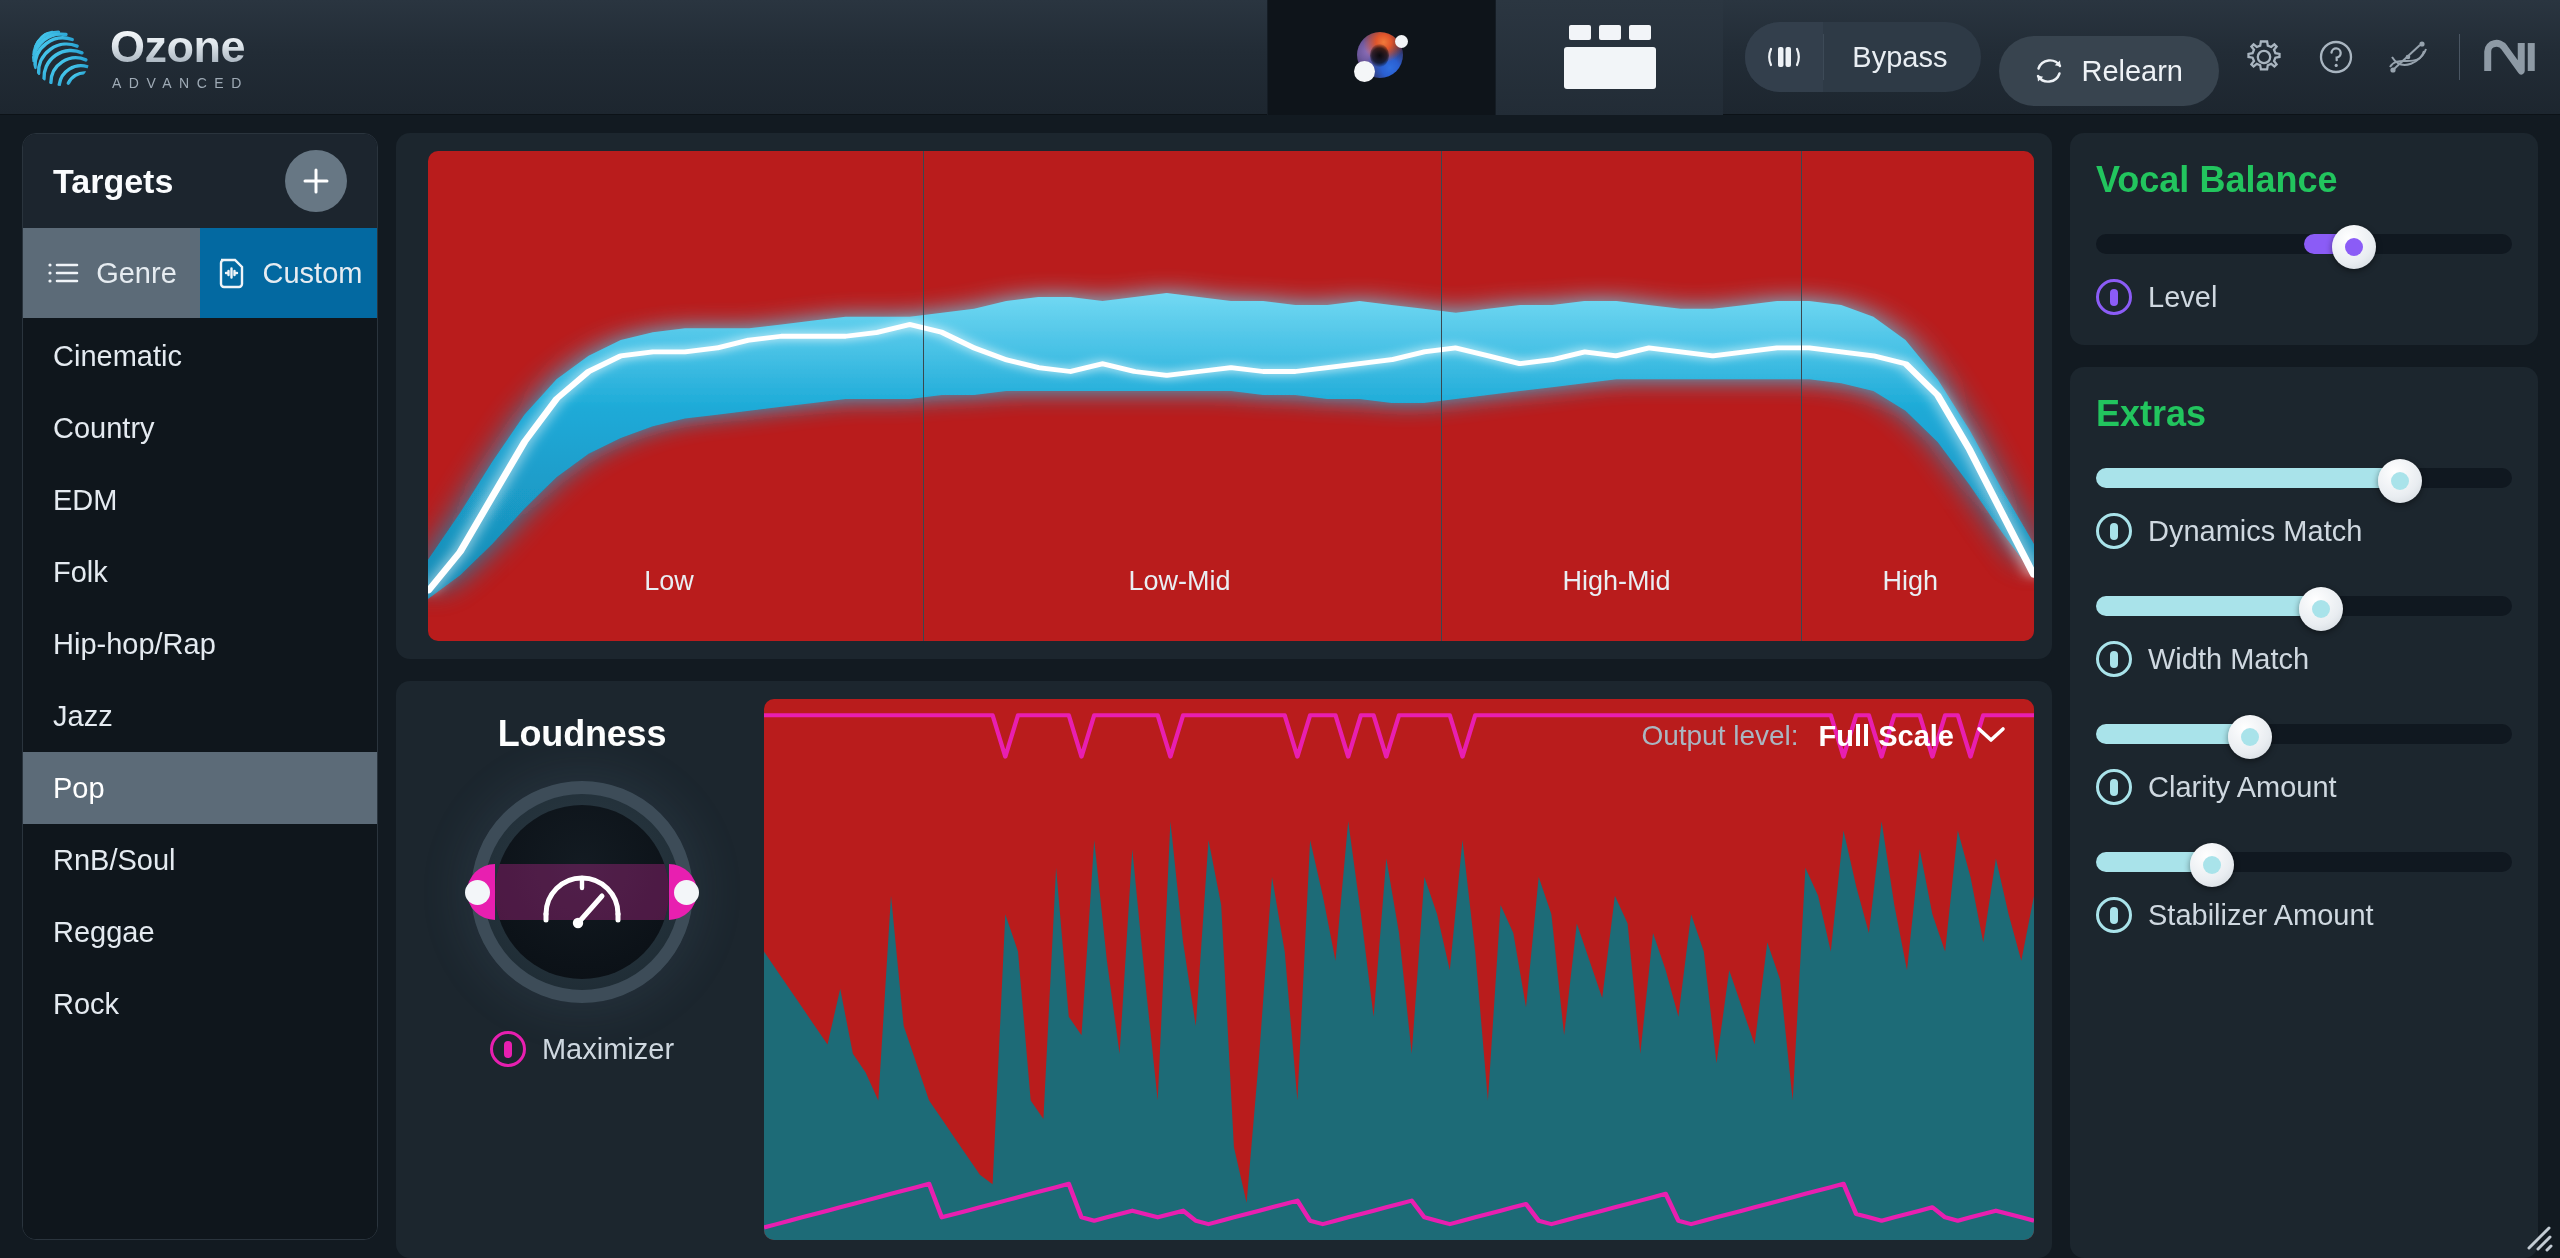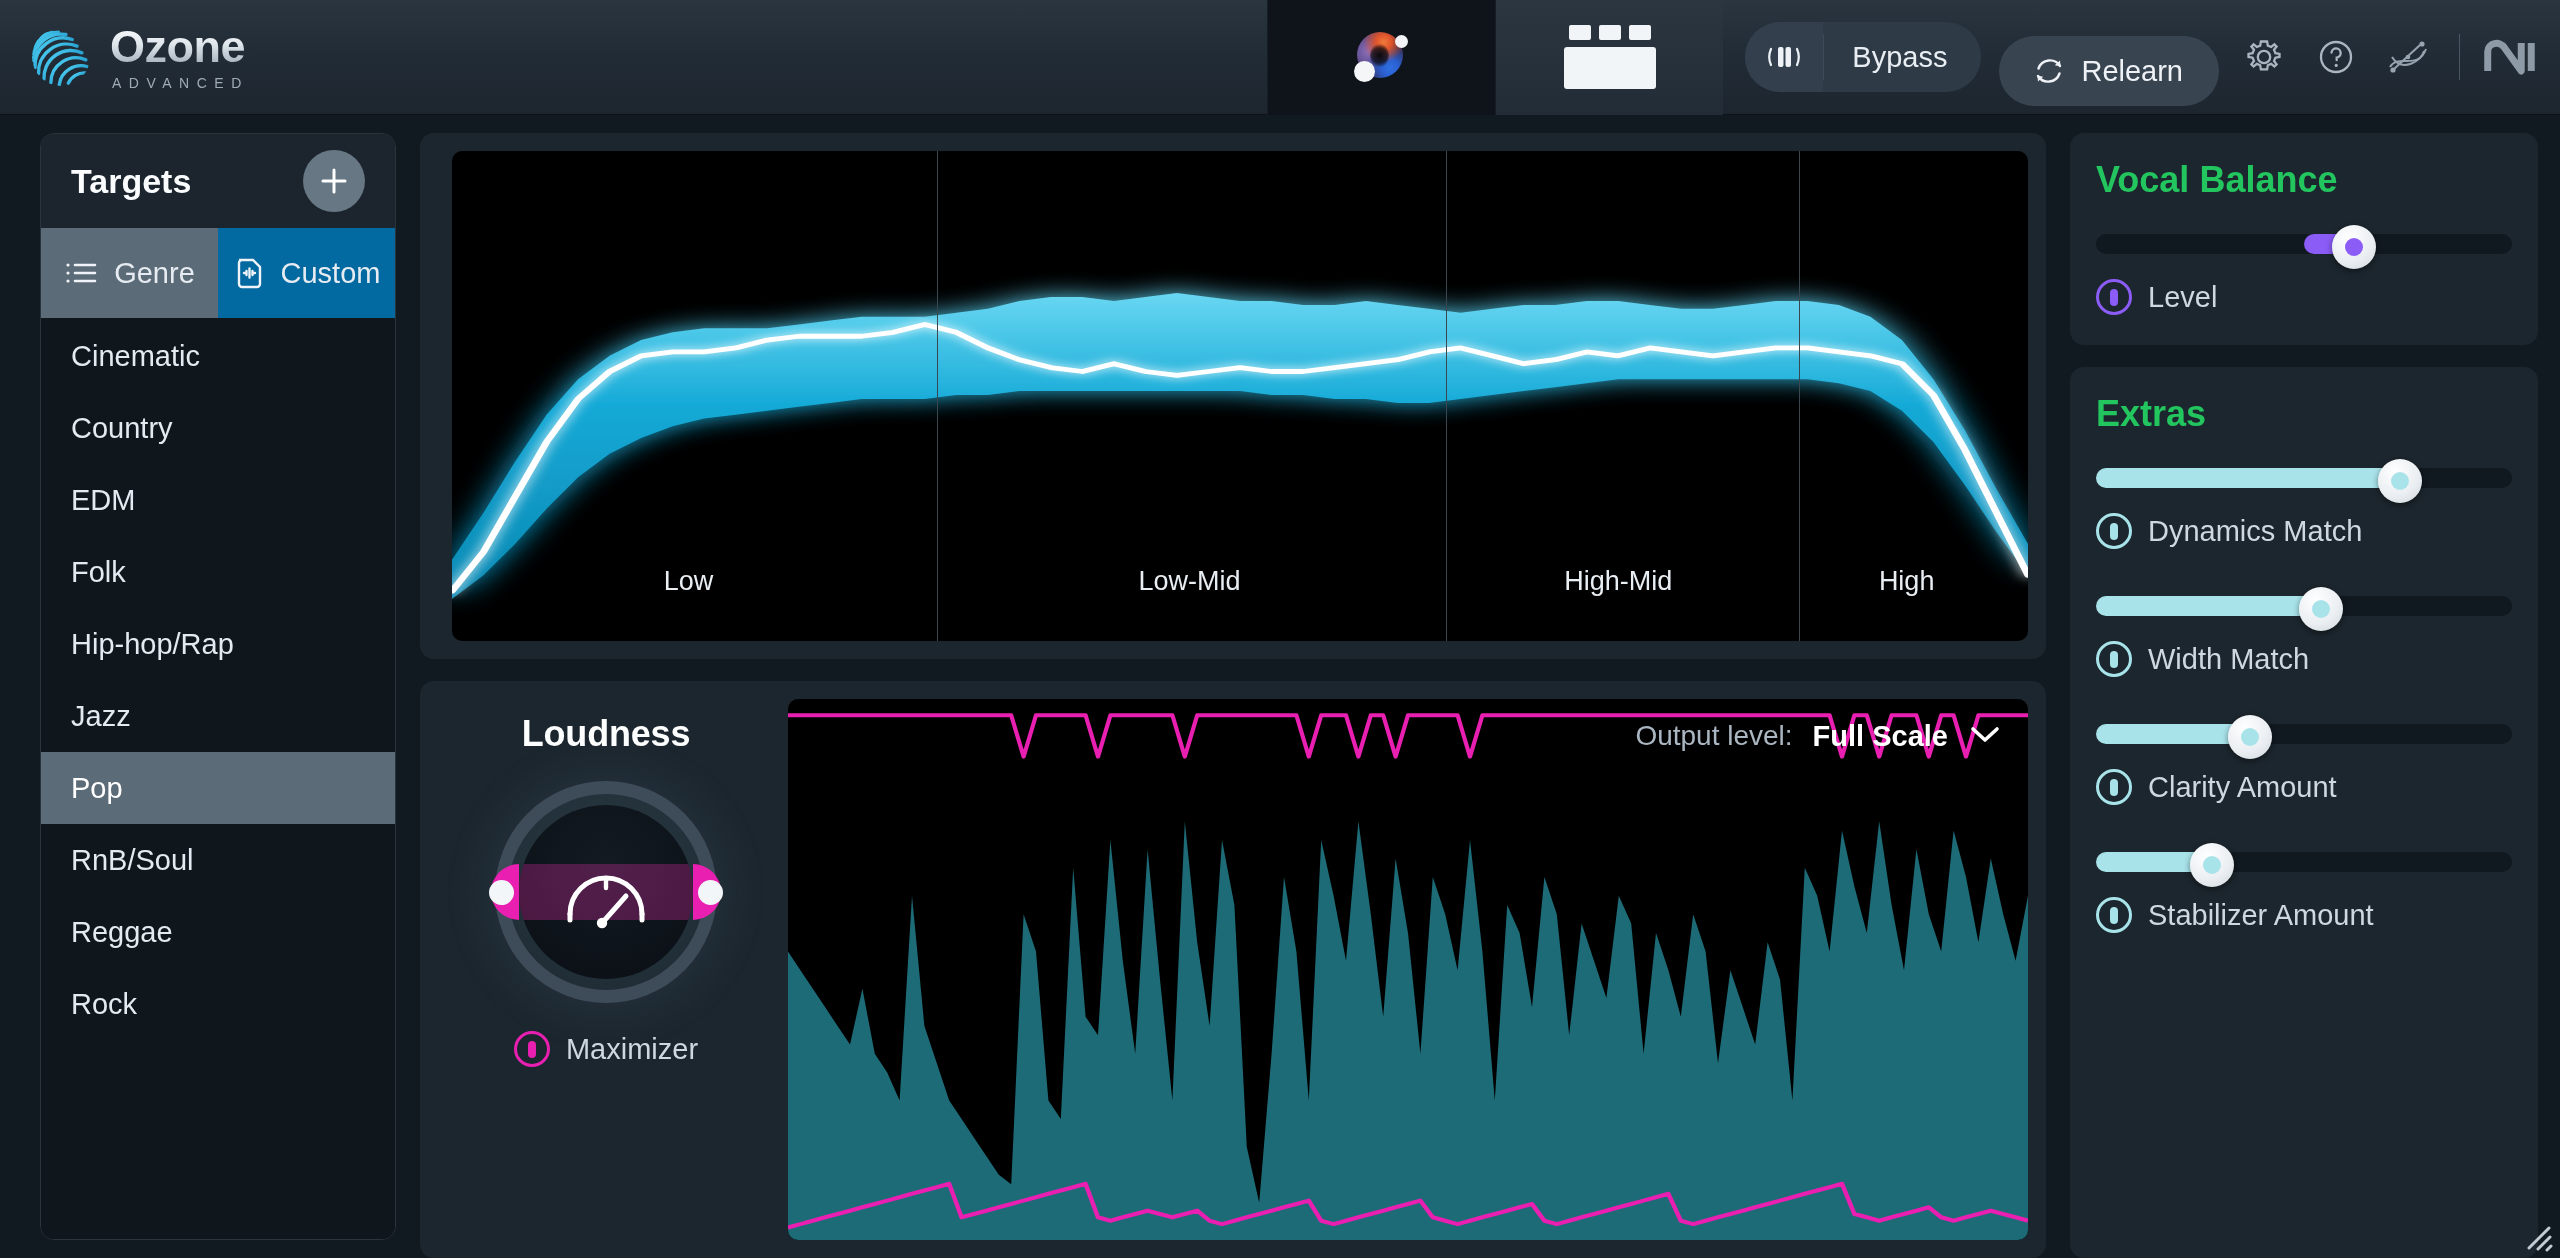--- a/index.html
+++ b/index.html
@@ -76,21 +76,21 @@
     display:flex; align-items:center; gap:12px; background:#38444f; border-radius:40px;
     height:70px; padding:0 36px 0 30px; cursor:pointer;margin-top:28px;
   }
   .pill-btn span { font-size:29px; color:#eef2f6; }
 
   .icon-btn { width:54px; height:54px; display:flex; align-items:center; justify-content:center; cursor:pointer; }
   .hdr-div { width:1px; height:46px; background:#4a5663; margin:0 6px; }
   .ni-logo { font-size:0; }
 
   
-  #body-area { position:absolute; top:115px; left:0; width:2560px; height:1143px; background:#121a21; padding:18px 22px 0 40px; display:flex; gap:24px; }
+  #body-area { position:absolute; top:115px; left:0; width:2560px; height:1143px; background:#121a21; padding:18px 22px 0 22px; display:flex; gap:18px; }
 
   
   #sidebar { width:356px; background:#0f161c; border:1px solid #2a343d; border-radius:14px; display:flex; flex-direction:column; overflow:hidden; height:1107px; }
   .targets-head { height:94px; display:flex; align-items:center; padding:0 30px; background:#1c252e; justify-content:space-between; }
   .targets-title { font-size:34px; font-weight:bold; color:#fafcfe; }
   .add-btn { width:62px; height:62px; border-radius:50%; background:#677784; display:flex; align-items:center; justify-content:center; cursor:pointer; }
   .seg-tabs { display:flex; height:90px; }
   .seg-tab { flex:1; display:flex; align-items:center; justify-content:center; gap:16px; cursor:pointer; font-size:29px; color:#e6ecf1; background:#0369a1; }
   .seg-tab.active { background:#5c6b78; }
   .genre-list { flex:1; background:#0f161c; padding-top:2px; }
@@ -119,21 +119,21 @@
   .band { position:absolute; left:0; right:0; top:50%; transform:translateY(-50%); height:56px; background:rgba(224,42,168,0.30); }
   .band-edge { position:absolute; top:50%; transform:translateY(-50%); width:28px; height:56px; background:#e81fb0; }
   .band-edge.l { left:-4px; border-radius:28px 0 0 28px; }
   .band-edge.r { right:-4px; border-radius:0 28px 28px 0; }
 
   .module-row { display:flex; align-items:center; gap:16px; margin-top:28px; }
   .power-ring { width:36px; height:36px; border-radius:50%; border:3px solid; display:flex; align-items:center; justify-content:center; cursor:pointer; }
   .power-pill { width:8px; height:17px; border-radius:5px; }
   .module-name { font-size:29px; color:#cfd8e0; }
 
-  .graph { flex:1; background:#000000; border-radius:10px; position:relative; overflow:hidden; margin-left:14px; }
+  .graph { flex:1; background:#b91c1c; border-radius:10px; position:relative; overflow:hidden; margin-left:14px; }
   .band-labels { position:absolute; left:0; right:0; bottom:0; height:100%; pointer-events:none; }
   .band-sep { position:absolute; top:0; bottom:0; width:1px; background:#3a4750; }
   .band-lbl { position:absolute; bottom:44px; font-size:27px; color:#e9eef3; transform:translateX(-50%); }
 
   .loud-head { position:absolute; top:0; right:0; height:74px; display:flex; align-items:center; gap:20px; padding-right:26px; z-index:4; }
   .loud-head .lbl { font-size:28px; color:#aab6c1; }
   .loud-head .val { font-size:29px; color:#ffffff; font-weight:bold; }
   .chev { cursor:pointer; }
 
   

